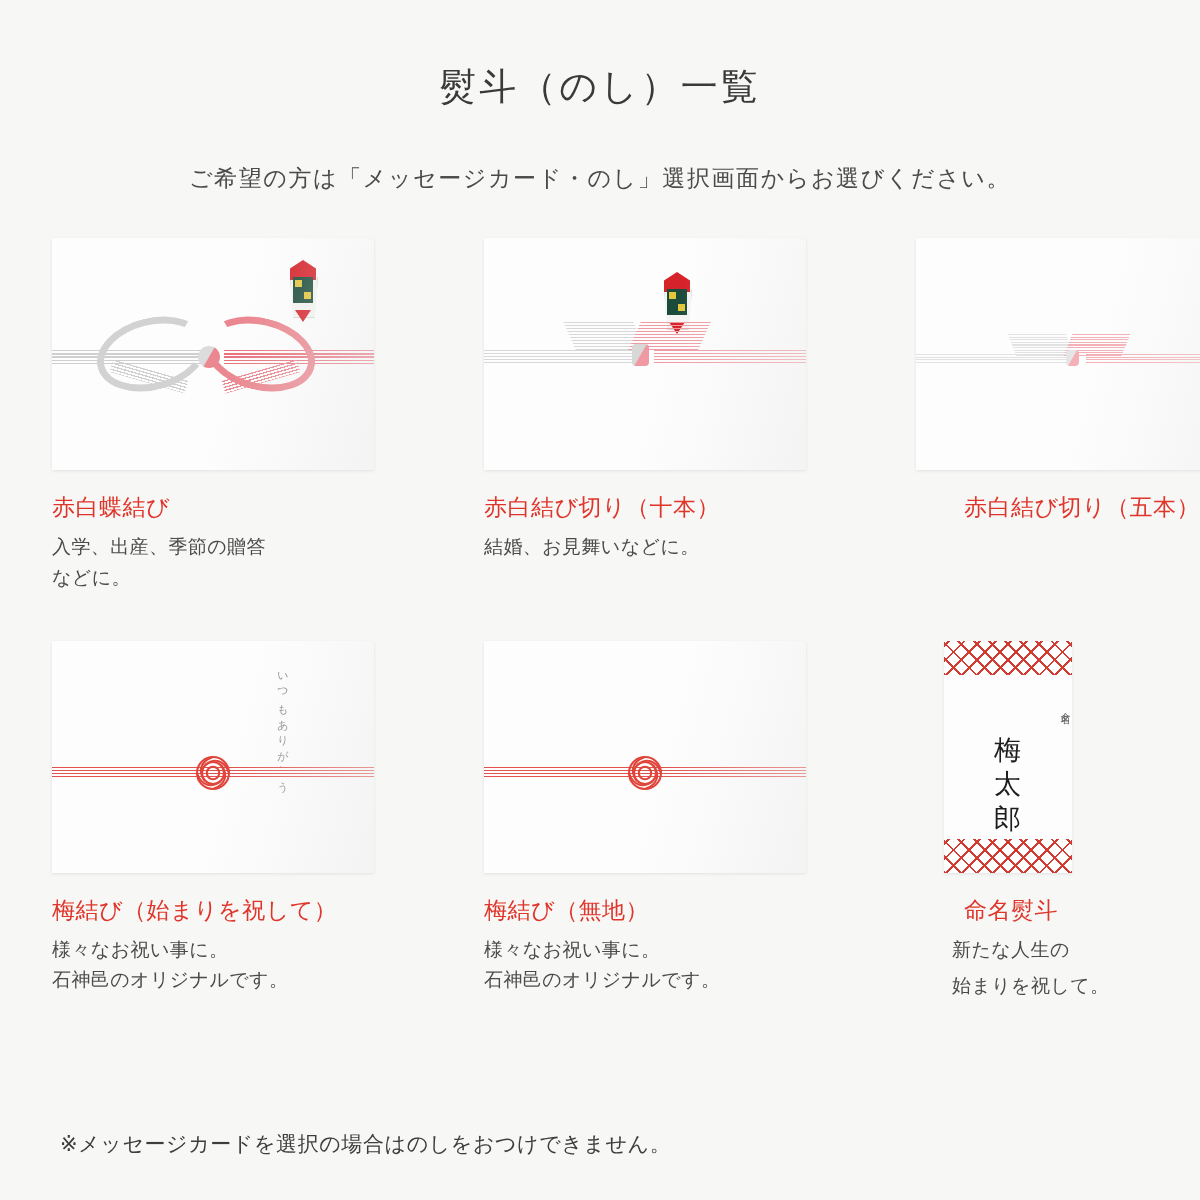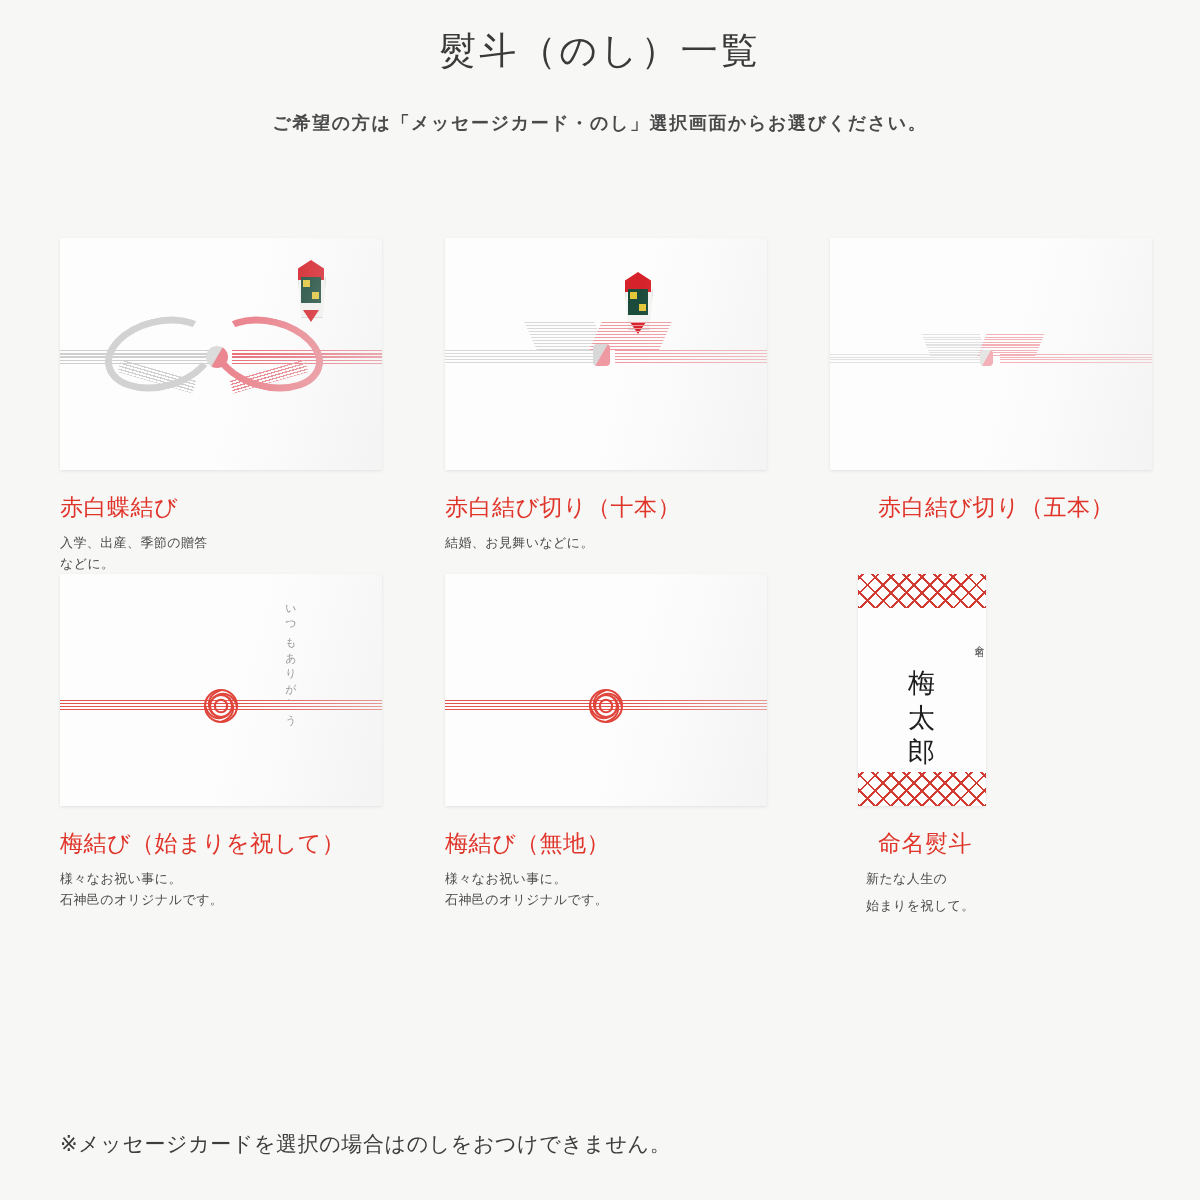--- a/index.html
+++ b/index.html
@@ -23,44 +23,45 @@
   }
 
   
   .page-title {
     text-align: center;
     font-size: 37px;
     font-weight: 400;
     letter-spacing: 3px;
     color: #3a3a3a;
     margin: 0;
-    padding-top: 29px;
+    padding-top: 65px;
     line-height: 1.2;
     font-family: Liberation Serif, serif;
   }
   .page-subtitle {
     text-align: center;
-    font-size: 18px;
-    font-weight: 700;
+    font-size: 23px;
+    font-weight: 400;
     letter-spacing: 1.6px;
     color: #4a4a4a;
-    margin: 0;
+    margin: 16px;
     padding-top: 38px;
   }
 
   
   .grid {
     position: absolute;
-    left: 60px;
+    left: 52px;
     top: 238px;
     width: 1080px;
     display: grid;
     grid-template-columns: 385px 385px 310px;
     column-gap: 0px;
     row-gap: 0px;
+    gap: 47px;
   }
   .cell {
     width: 385px;
     box-sizing: border-box;
   }
   .cell.col2 { padding-left: 0px; }
   .cell.col3 { width: 310px; }
 
   
   .noshi {
@@ -331,21 +332,21 @@
 
   
   .caption-title {
     font-size: 23px;
     color: #e0352b;
     letter-spacing: 0.5px;
     margin: 22px 0 0 0;
     font-weight: 400;
   }
   .caption-body {
-    font-size: 13px;
+    font-size: 19px;
     color: #4b4b4b;
     line-height: 1.62;
     margin: 9px 0 0 0;
     letter-spacing: 0.4px;
   }
   .cell.col3 .caption-title { margin-left: 48px; }
   .cell.col3 .caption-body { margin-left: 36px; }
 
   
   .footnote {

